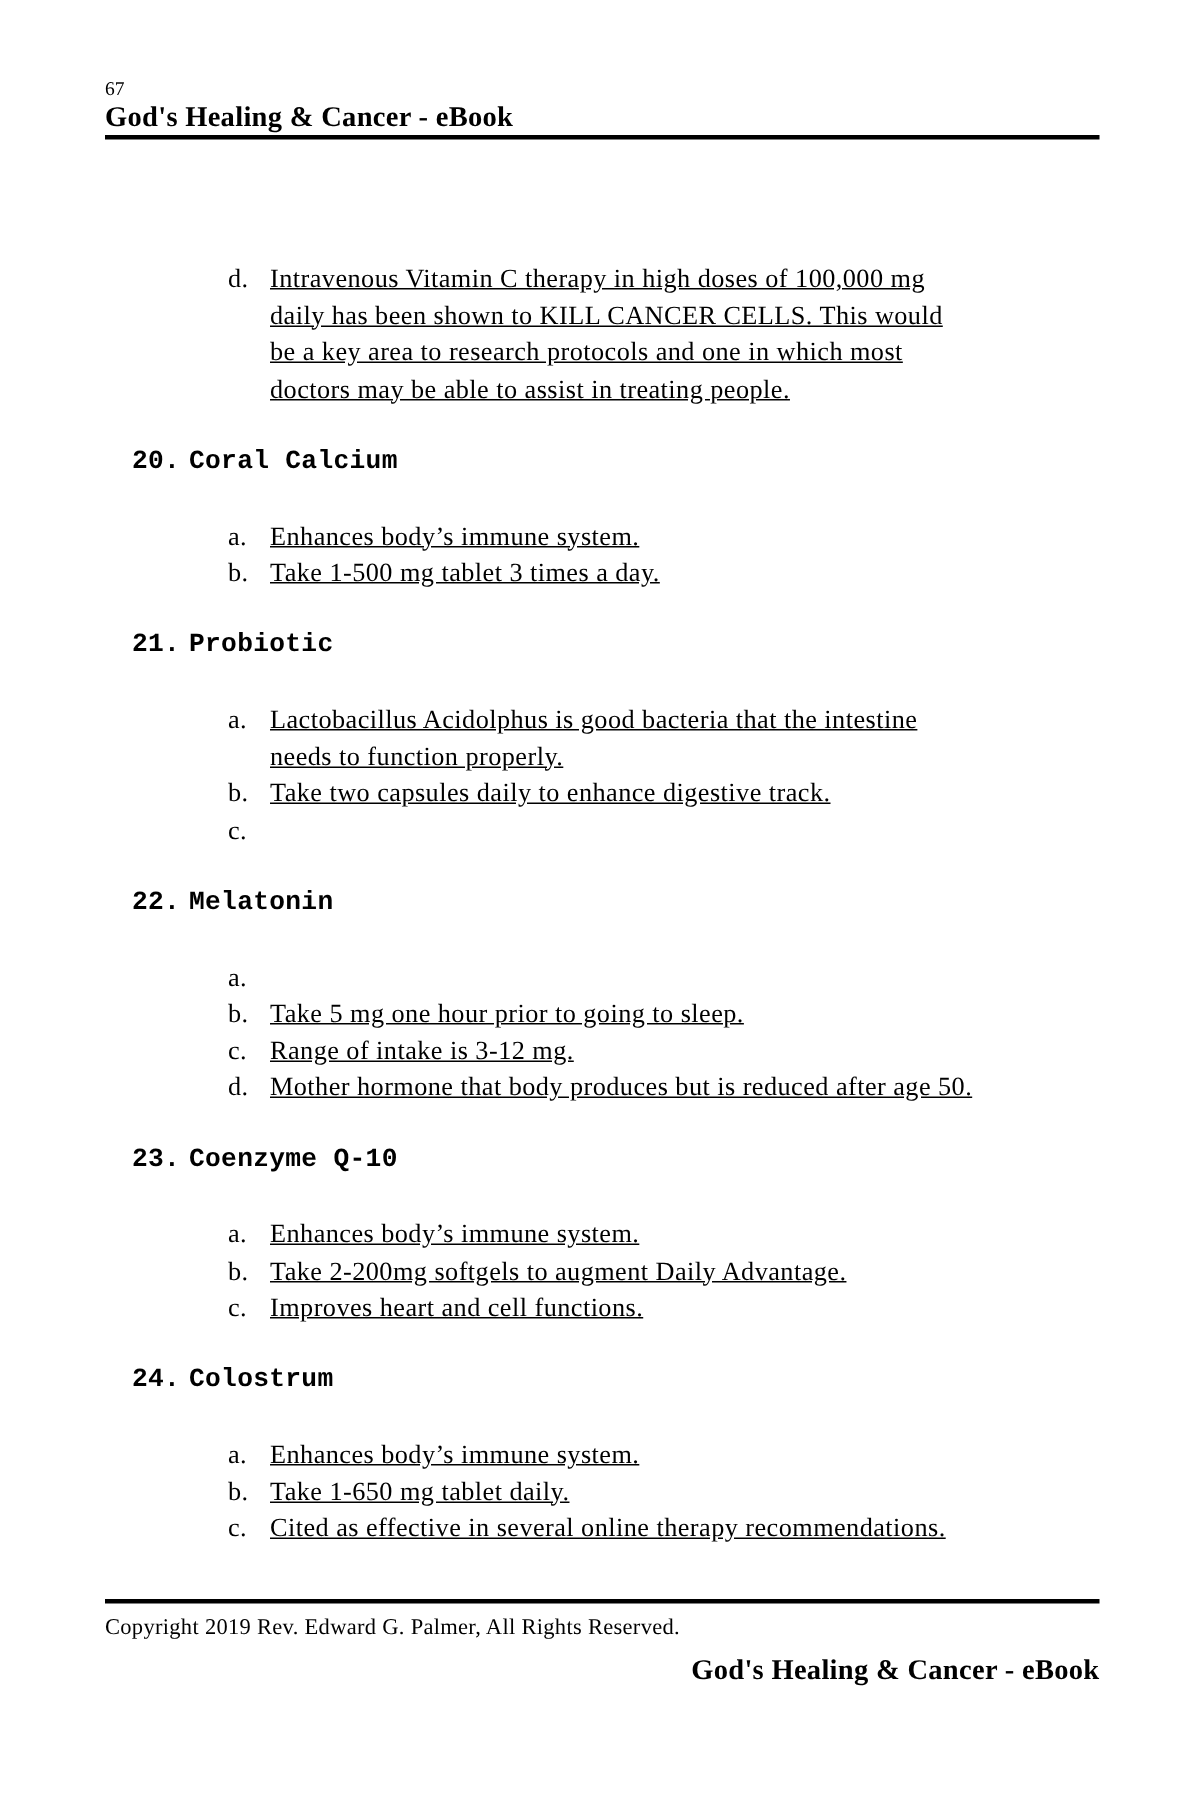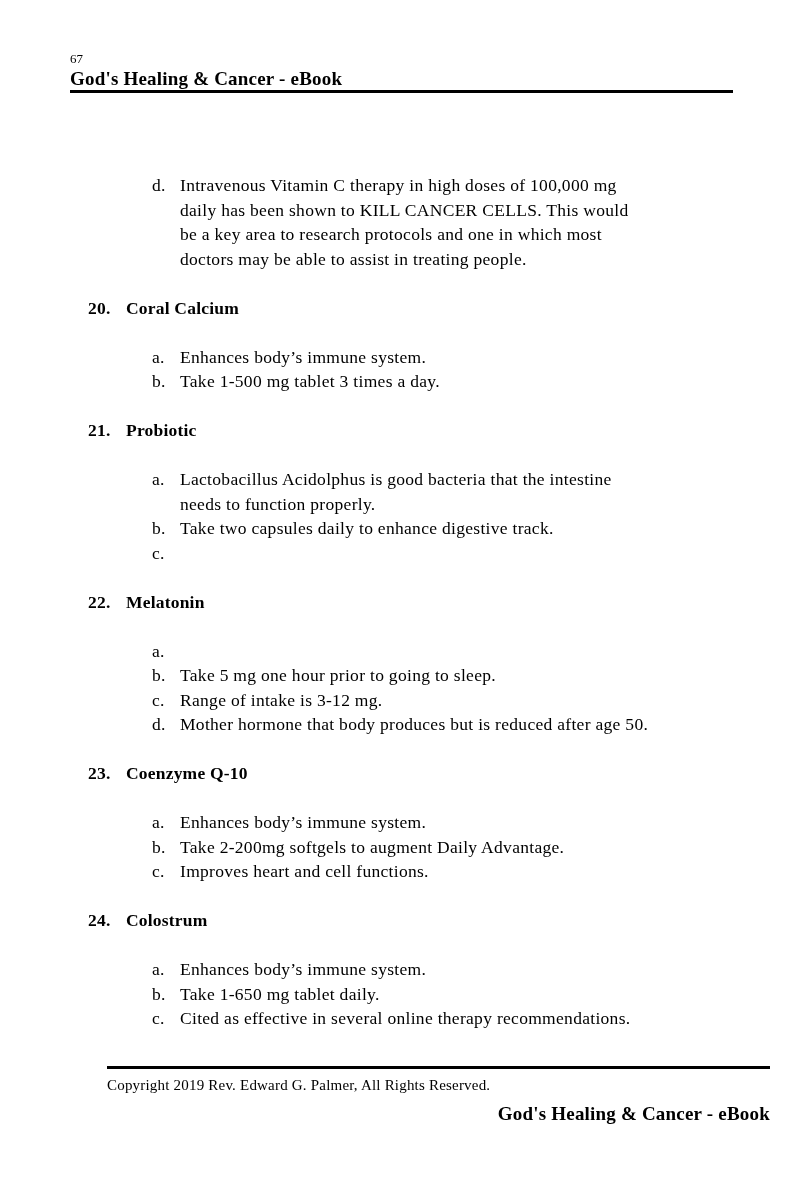--- a/index.html
+++ b/index.html
@@ -52,40 +52,41 @@
     display: flex;
     margin-left: 152px;
   }
   .subitem .item-marker {
     flex: none;
     width: 28px;
   }
   .subitem .item-text {
     white-space: pre-line;
     width: 560px;
+    text-decoration: underline;
   }
   .section-heading {
     display: flex;
     font-weight: bold;
     margin: 24.5px 0 24.5px 88px;
     letter-spacing: 0.2px;
+    font-family: Liberation Mono, monospace;
   }
   .section-heading .section-number {
     flex: none;
     width: 38px;
   }
 
   
   .page-footer {
     position: absolute;
     top: 1066px;
     left: 70px;
     width: 663px;
     border-top: 3px solid #000000;
-    margin-left: 37px;
   }
   .copyright {
     margin-top: 7px;
     font-size: 15px;
     line-height: 18px;
     letter-spacing: 0.2px;
   }
   .footer-title {
     text-align: right;
     font-size: 19px;

